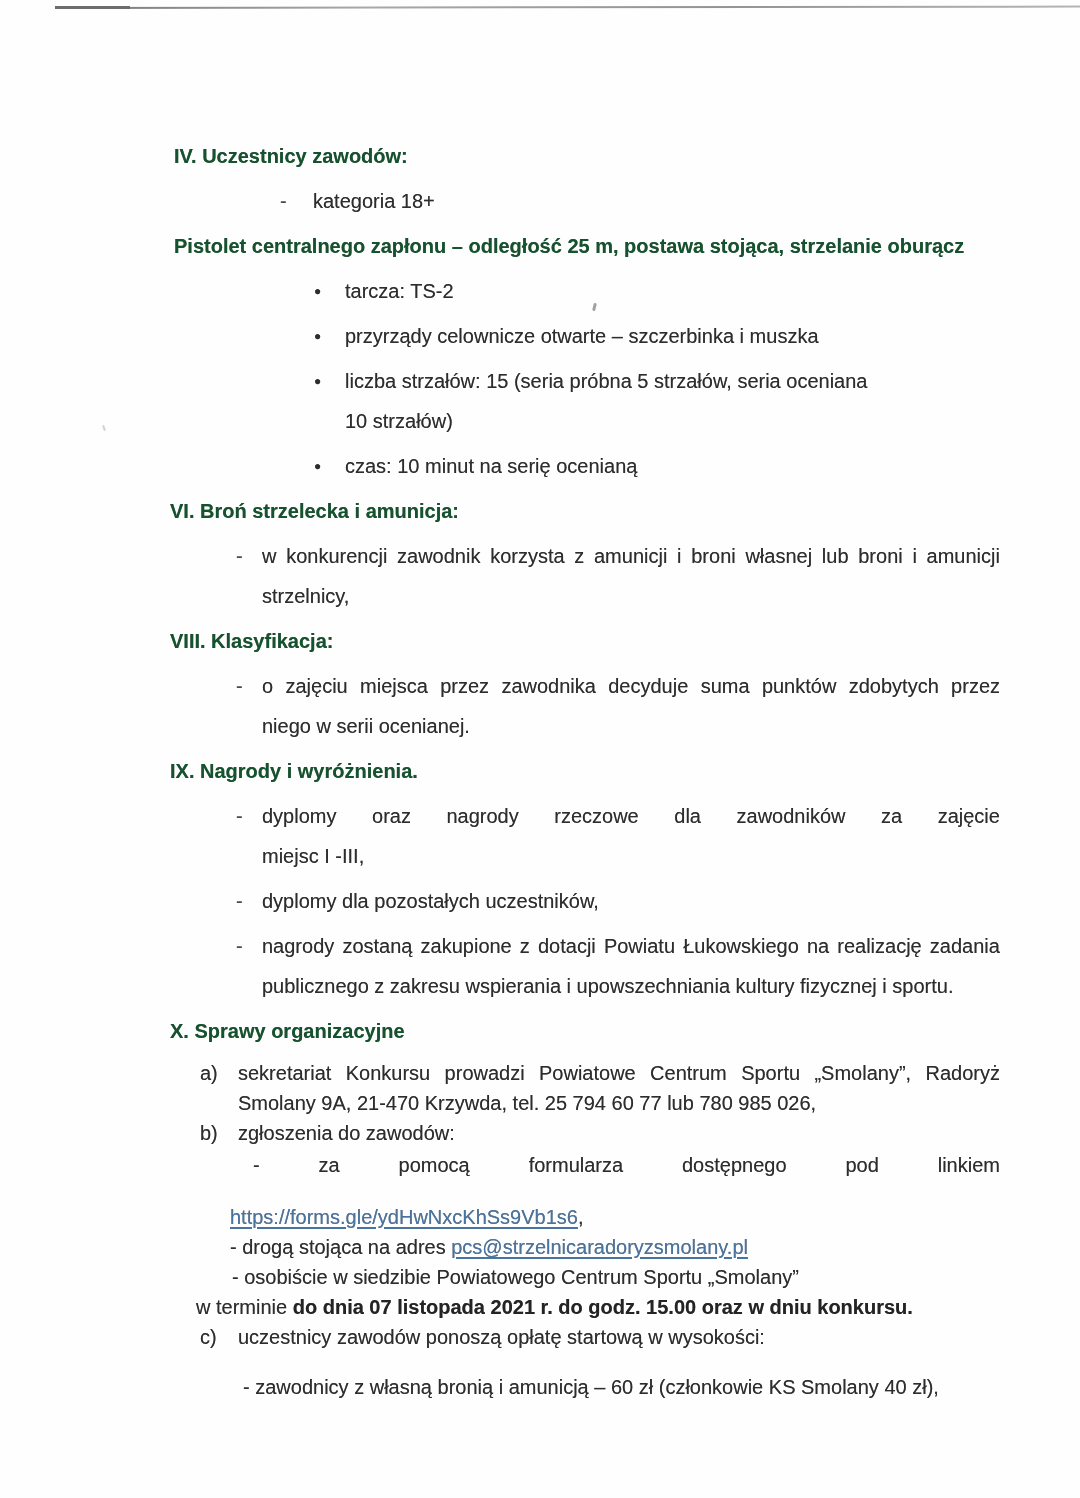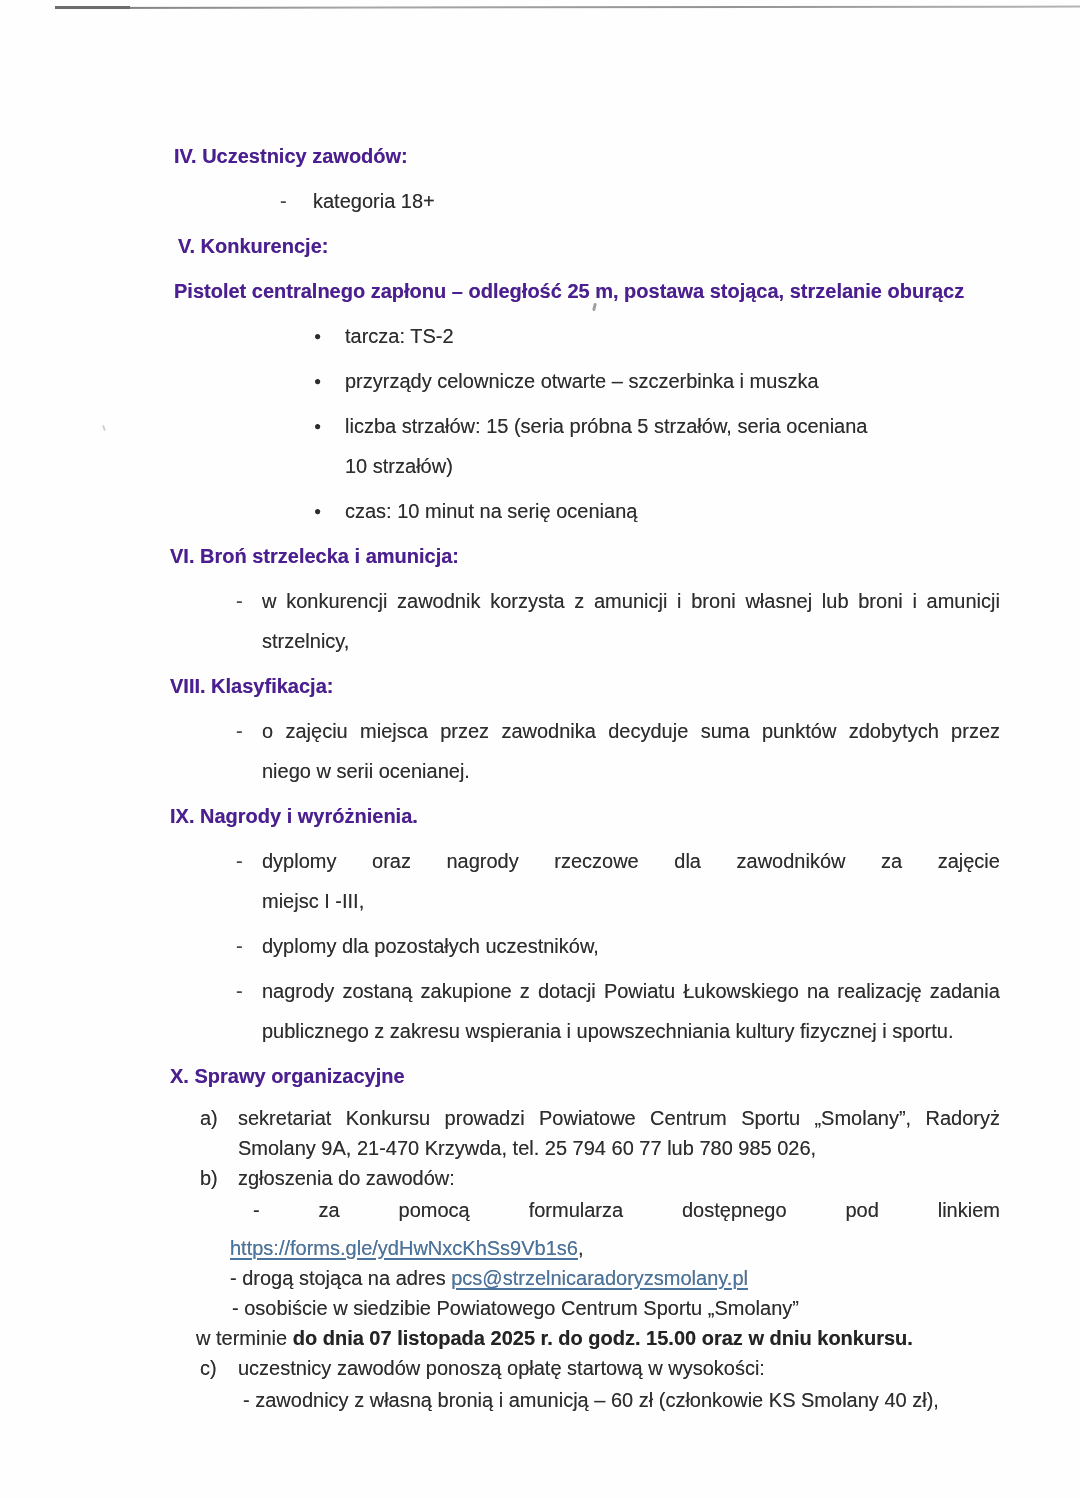--- a/index.html
+++ b/index.html
@@ -14,21 +14,21 @@
     background:linear-gradient(to right,#4a4a4a,#8b8b8b 30%,#707070 65%,#9c9c9c);
     opacity:.75; transform:rotate(-0.08deg); transform-origin:left center;
   }
   .scanline::before { content:""; position:absolute; left:0; top:-1px; width:75px; height:3px; background:#3d3d3d; }
   .speck1 { position:absolute; left:593px; top:303px; width:3px; height:8px; border-radius:2px; background:#8a8a8a; transform:rotate(14deg); opacity:.8; }
   .speck2 { position:absolute; left:103px; top:425px; width:2px; height:6px; border-radius:2px; background:#bdbdbd; transform:rotate(-20deg); opacity:.7; }
 
   .content { position:absolute; left:170px; top:136px; width:830px; font-size:20px; }
 
   .blk  { line-height:40px; margin:0 0 5px 0; }
-  .h    { font-weight:bold; color:#4c1d95; white-space:nowrap; }
+  .h    { font-weight:bold; color:#14532d; white-space:nowrap; }
   .ind8 { padding-left:8px; }
   .ind4 { padding-left:4px; }
 
   
   .ditem { display:flex; padding-left:66px; }
   .ditem .dash { flex:none; width:26px; color:#4a4a4a; }
   .dcontent { flex:1; min-width:0; }
 
   
   .kitem { display:flex; padding-left:110px; }
@@ -47,44 +47,43 @@
   
   .xhead { margin-bottom:7px; }
   .trow  { line-height:30px; }
   .xitem { display:flex; padding-left:30px; }
   .xitem .xlabel { flex:none; width:38px; }
   .xitem .xcont  { flex:1; min-width:0;justify-content:space-between; }
   .xcont2 { padding-left:68px; }
   .sub    { padding-left:60px; }
   .sub2   { padding-left:62px; }
   .bsub1  { margin-left:83px; margin-top:2px; }
-  .linkline { margin-top:8px; }
+  .linkline { margin-top:22px; }
   .deadline { padding-left:26px; }
-  .csub  { padding-left:73px; margin-top:2px; }
+  .csub  { padding-left:73px; margin-top:20px; }
 
   .lnk { color:#4a74a0; text-decoration:underline; text-underline-offset:3px; text-decoration-thickness:1.5px; cursor:pointer; }
   b, .bold { font-weight:bold; color:#242424; }
 </style>
 </head>
 <body>
 
 <div class="page">
   <div class="scanline"></div>
   <div class="speck1"></div>
   <div class="speck2"></div>
 
   <div class="content">
 
     <div class="blk h ind4">IV. Uczestnicy zawodów:</div>
     <div class="blk kitem">
       <span class="dash">-</span>
       <span>kategoria 18+</span>
     </div>
 
-    <div class="blk h ind8">V. Konkurencje:</div>
     <div class="blk h ind4">Pistolet centralnego zapłonu – odległość 25 m, postawa stojąca, strzelanie oburącz</div>
 
     <div class="blk bitem">
       <span class="dot">●</span>
       <span>tarcza: TS-2</span>
     </div>
     <div class="blk bitem">
       <span class="dot">●</span>
       <span class="nowrap">przyrządy celownicze otwarte – szczerbinka i muszka</span>
     </div>
@@ -216,21 +215,21 @@
       </div>
     <div class="trow sub linkline nowrap">
       <span class="lnk">https://forms.gle/ydHwNxcKhSs9Vb1s6</span><span>,</span>
     </div>
     <div class="trow sub nowrap">
       <span>- drogą stojąca na adres </span><span class="lnk">pcs@strzelnicaradoryzsmolany.pl</span>
     </div>
     <div class="trow sub2 nowrap">- osobiście w siedzibie Powiatowego Centrum Sportu „Smolany”</div>
 
     <div class="trow deadline nowrap">
-      <span>w terminie </span><b>do dnia 07 listopada 2025 r. do godz. 15.00 oraz w dniu konkursu.</b>
+      <span>w terminie </span><b>do dnia 07 listopada 2021 r. do godz. 15.00 oraz w dniu konkursu.</b>
     </div>
 
     <div class="trow xitem">
       <span class="xlabel">c)</span>
       <span class="nowrap">uczestnicy zawodów ponoszą opłatę startową w wysokości:</span>
     </div>
     <div class="trow csub nowrap">- zawodnicy z własną bronią i amunicją – 60 zł (członkowie KS Smolany 40 zł),</div>
 
   </div>
 </div>

